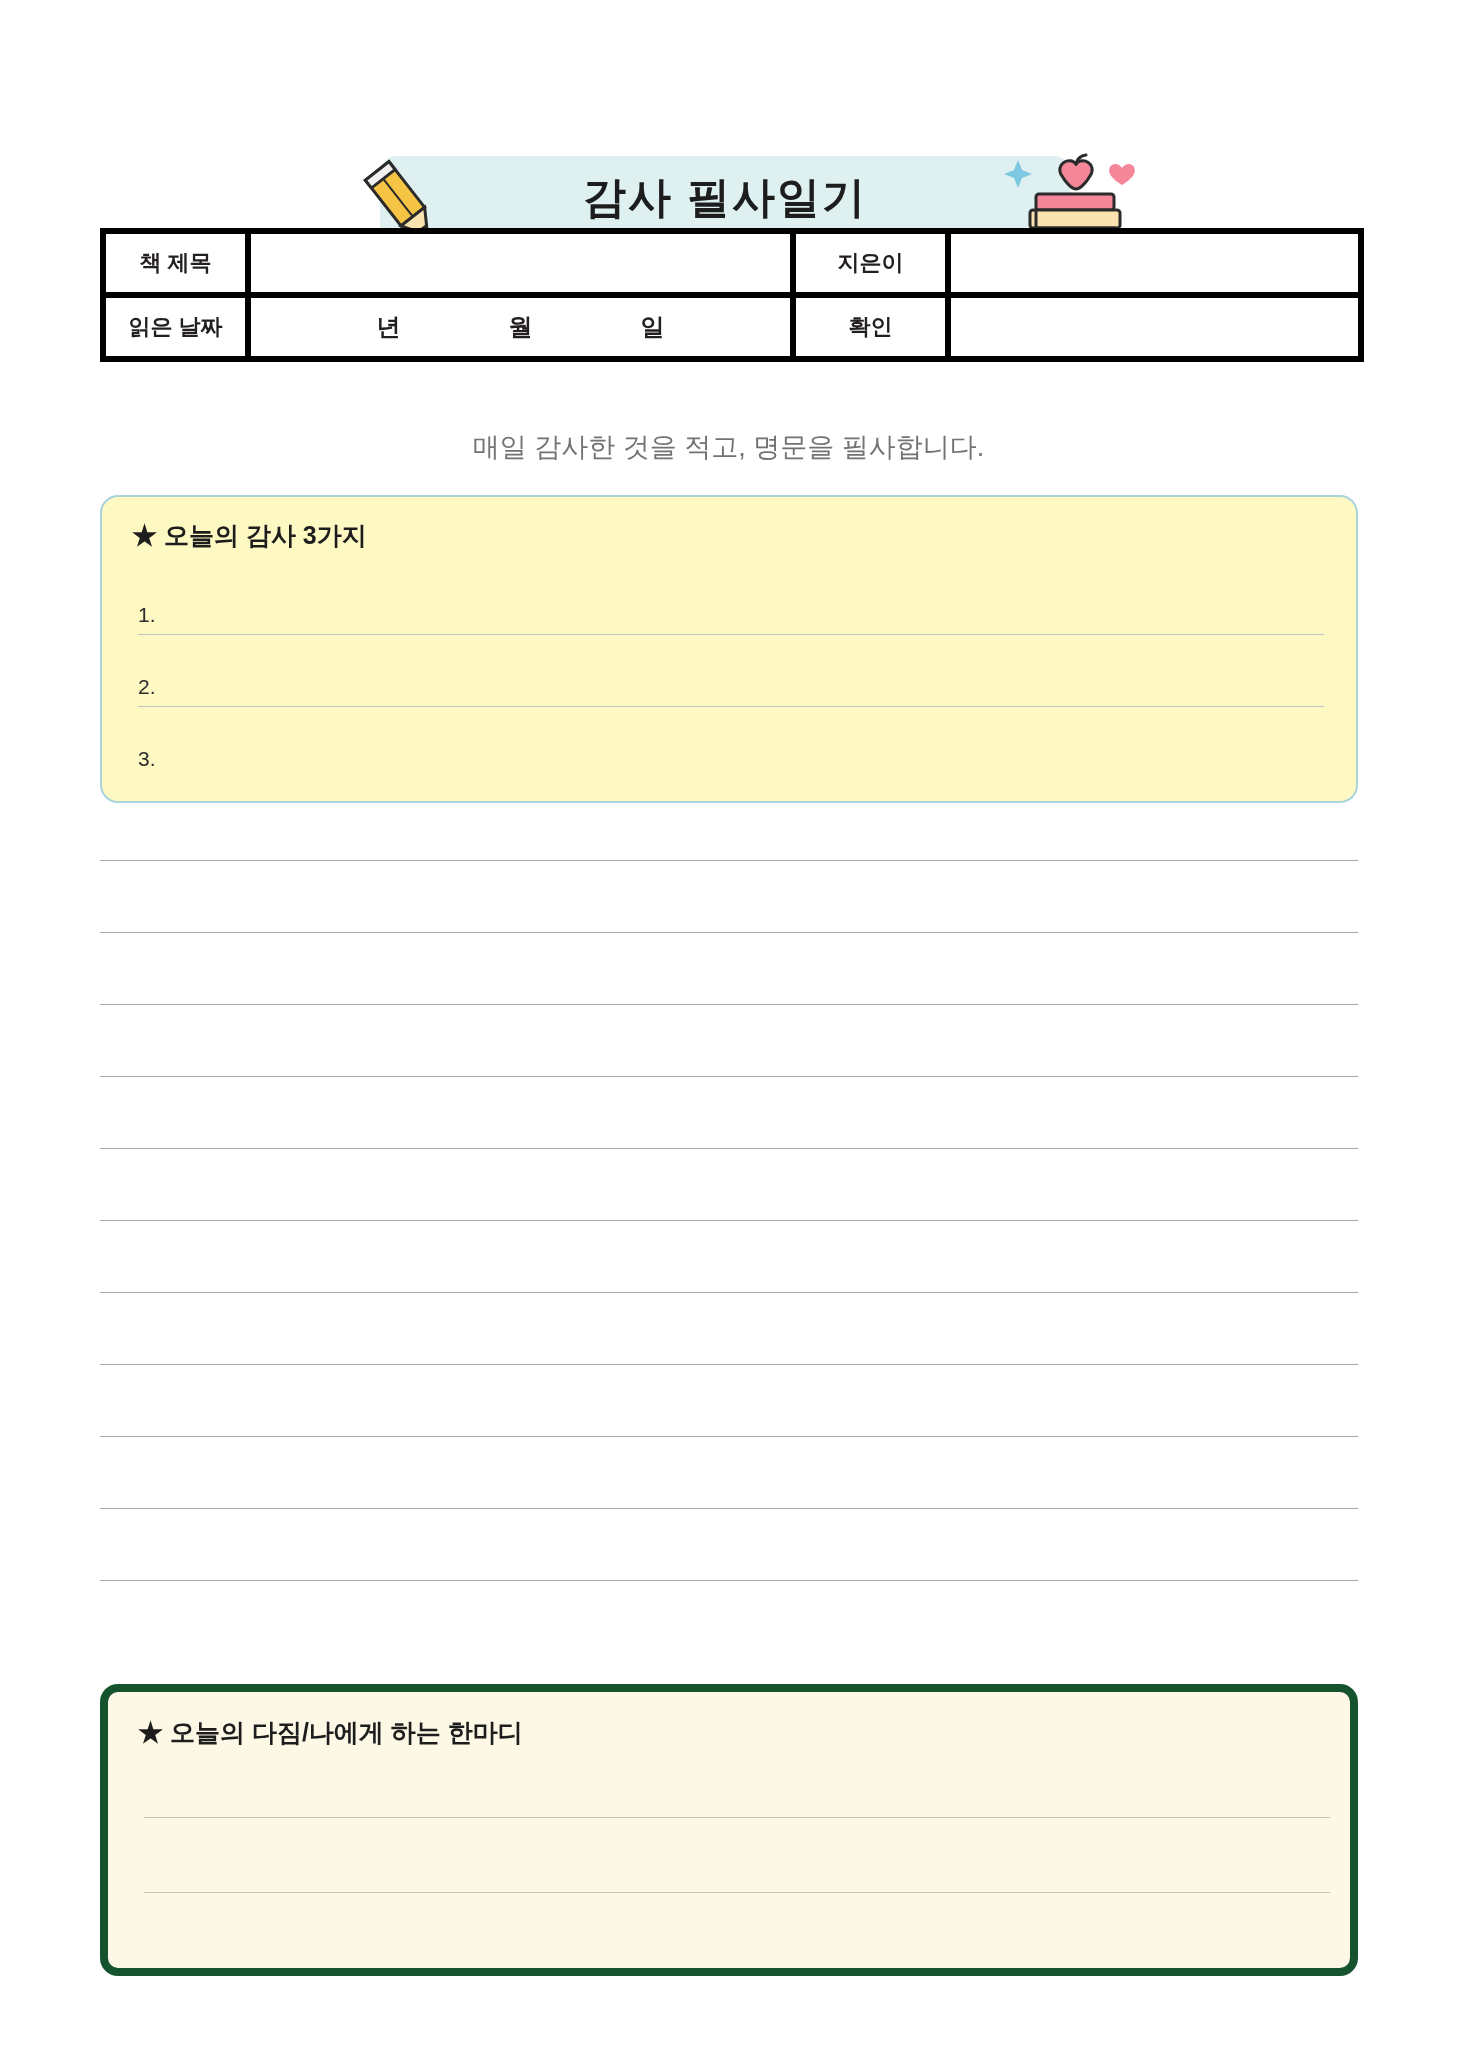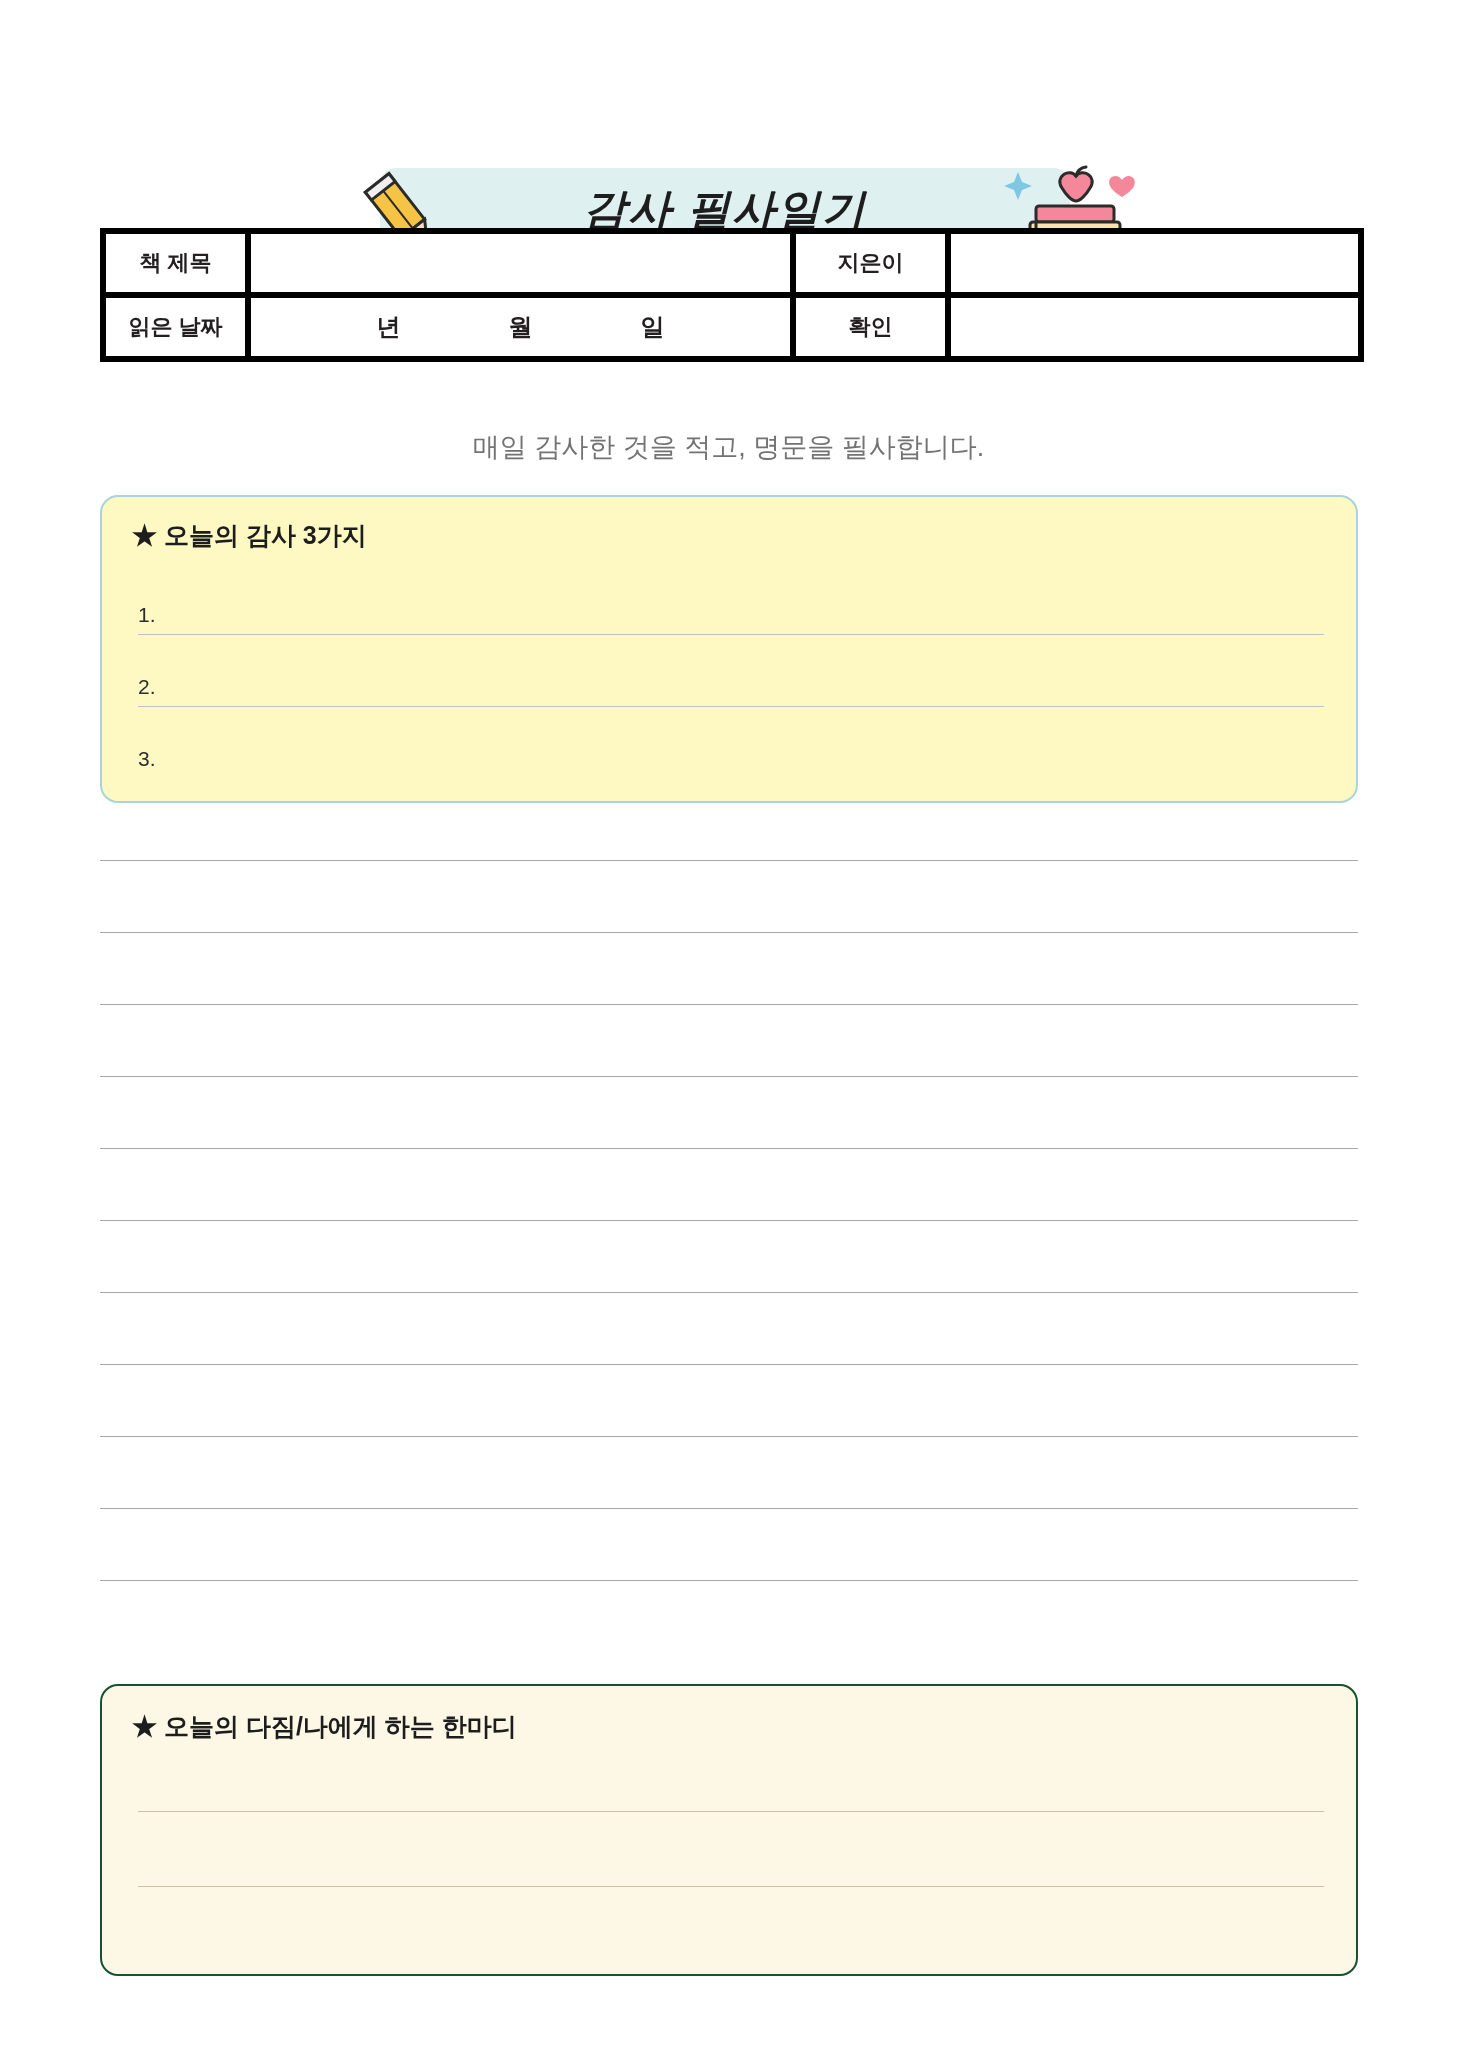--- a/index.html
+++ b/index.html
@@ -21,24 +21,23 @@
     left: 0; top: 0;
     width: 1457px;
     height: 2048px;
     box-sizing: border-box;
   }
 
   
   .header {
     position: absolute;
     left: 0;
-    top: 78px;
+    top: 66px;
     width: 1457px;
     height: 118px;
-    font-style: italic;
   }
   .title-pill {
     position: absolute;
     left: 380px;
     top: 90px;
     width: 690px;
     height: 85px;
     background: #dff0f1;
     border-radius: 16px;
   }
@@ -165,21 +164,21 @@
 
   
   .res-box {
     position: absolute;
     left: 100px;
     top: 1684px;
     width: 1258px;
     height: 292px;
     box-sizing: border-box;
     background: #fdf8e6;
-    border: 2px solid #14532d;
+    border: 8px solid #14532d;
     border-radius: 18px;
   }
   .res-title {
     position: absolute;
     left: 30px;
     top: 24px;
     font-size: 25px;
     font-weight: bold;
     color: #1d1d1d;
   }

